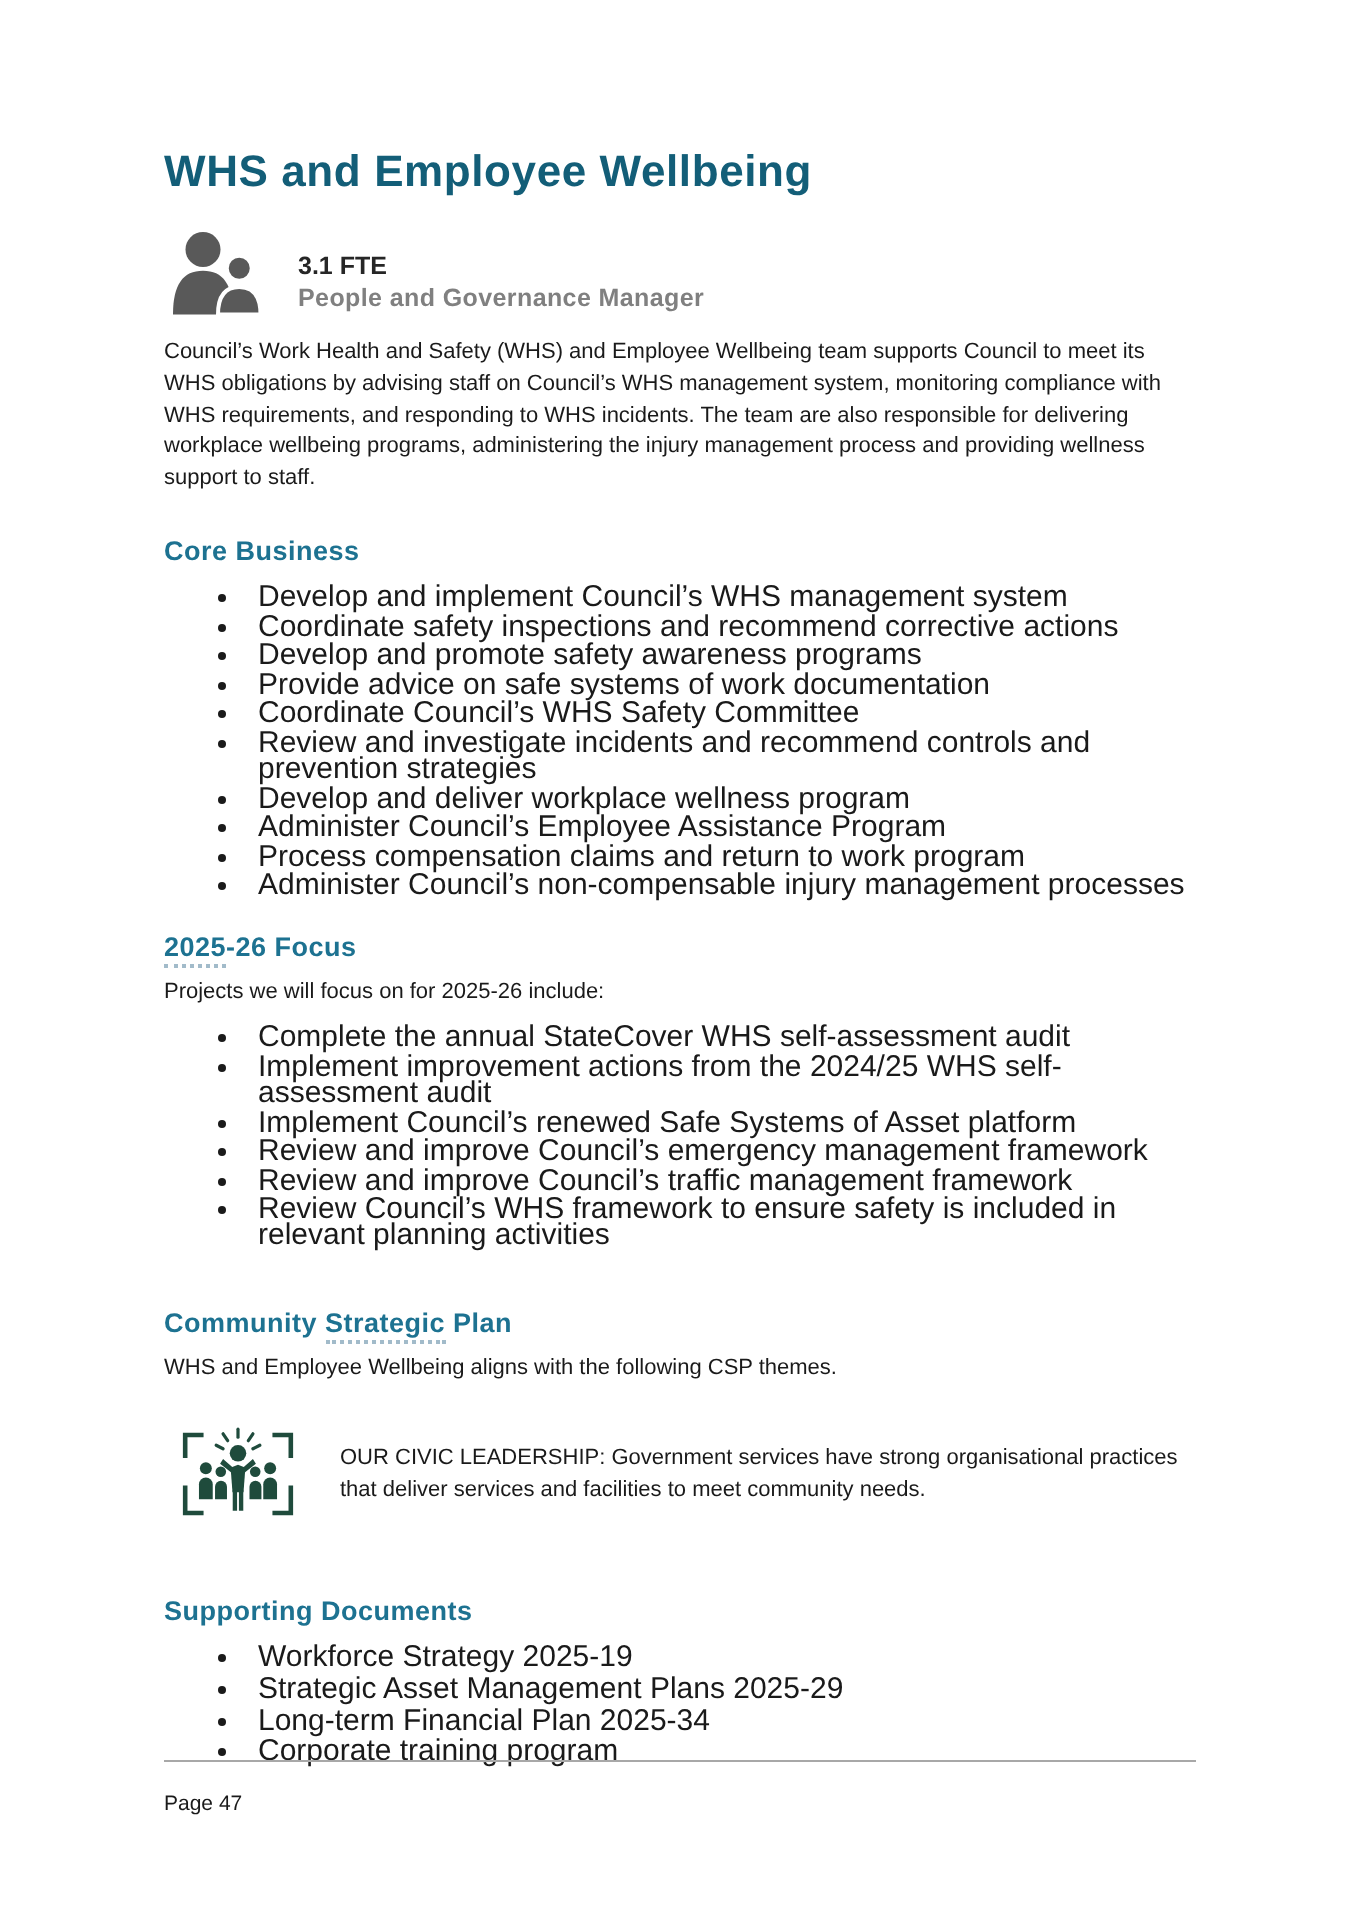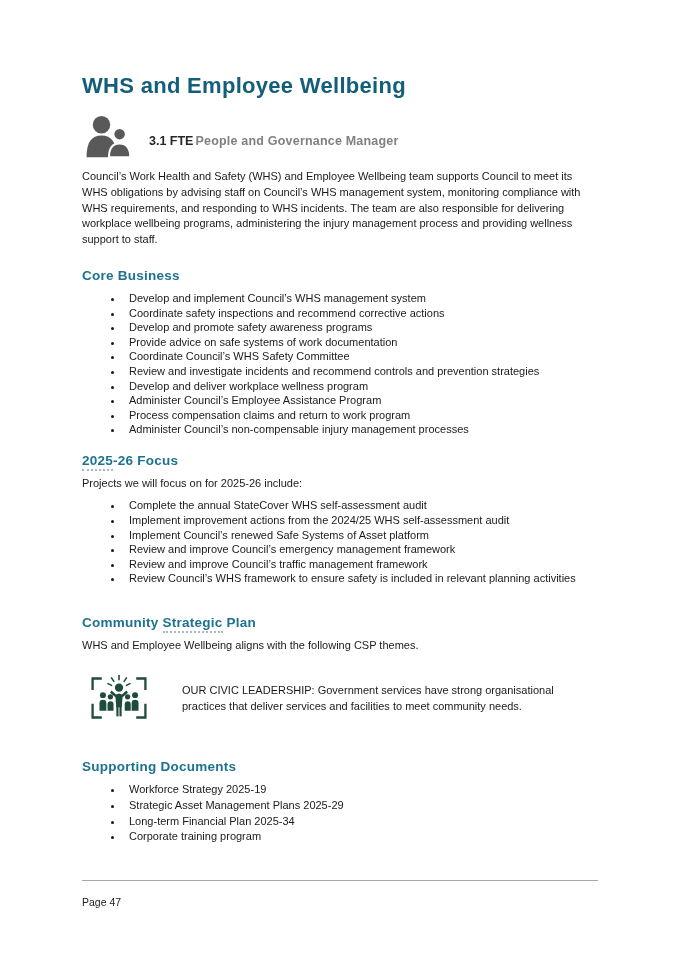--- a/index.html
+++ b/index.html
@@ -7,37 +7,37 @@
     position:relative;width:675px;height:953px;background:#ffffff;
     font-family:"Liberation Sans",sans-serif;color:#1a1a1a;overflow:hidden;
   }
   .content{position:absolute;left:82px;top:73px;width:516px;}
   .doc-title{
     margin:0 0 14px 0;color:#135e78;font-size:22px;font-weight:bold;
     letter-spacing:.3px;
   }
   .fte-row{display:flex;align-items:center;gap:15px;margin:0 0 10px 2px;}
   .fte-icon{flex:0 0 auto;width:50px;height:46px;}
-  .fte-text{display:flex;flex-direction:row;gap:2px;margin-top:10px;}
+  .fte-text{display:flex;flex-direction:column;gap:2px;margin-top:10px;}
   .fte-count{font-size:12.5px;font-weight:bold;color:#262626;}
   .fte-manager{font-size:12.5px;font-weight:bold;color:#808080;letter-spacing:.2px;}
   .intro{font-size:11px;line-height:15.8px;margin:8px 0 0 0;}
   .section-heading{
     color:#1d7291;font-size:13.5px;font-weight:bold;letter-spacing:.25px;
     margin:20px 0 9px 0;
   }
   .section-heading.gap-md{margin-top:17px;}
   .section-heading.gap-lg{margin-top:30px;}
   .section-heading.gap-xl{margin-top:32px;}
   .spell-dots{border-bottom:2px dotted rgba(70,120,150,.5);padding-bottom:1px;}
   .lead-line{font-size:11px;margin:0 0 10px 0;}
-  ul.bullets{margin:4px 0 0 0;padding:0 0 0 42px;font-size:11px;list-style:disc;}
+  ul.bullets{margin:4px 0 0 0;padding:0 0 0 42px;font-size:15px;list-style:disc;}
   ul.bullets li{line-height:13px;margin-bottom:1.6px;padding-left:5px;}
   ul.bullets.docs li{line-height:13.5px;margin-bottom:2.2px;}
-  .csp-row{display:flex;align-items:center;gap:32px;margin:18px 0 0 6px;}
+  .csp-row{display:flex;align-items:center;gap:20px;margin:18px 0 0 6px;}
   .csp-icon{flex:0 0 auto;width:62px;height:58px;}
   .csp-text{font-size:11px;line-height:16px;width:424px;}
   .page-footer{position:absolute;left:82px;width:516px;top:880px;}
   .footer-rule{border:0;border-top:1.5px solid #a8a8a8;margin:0 0 15px 0;}
   .footer-row{display:flex;justify-content:space-between;font-size:10.5px;color:#1a1a1a;}
 </style>
 </head>
 <body>
 
 <div class="page">

